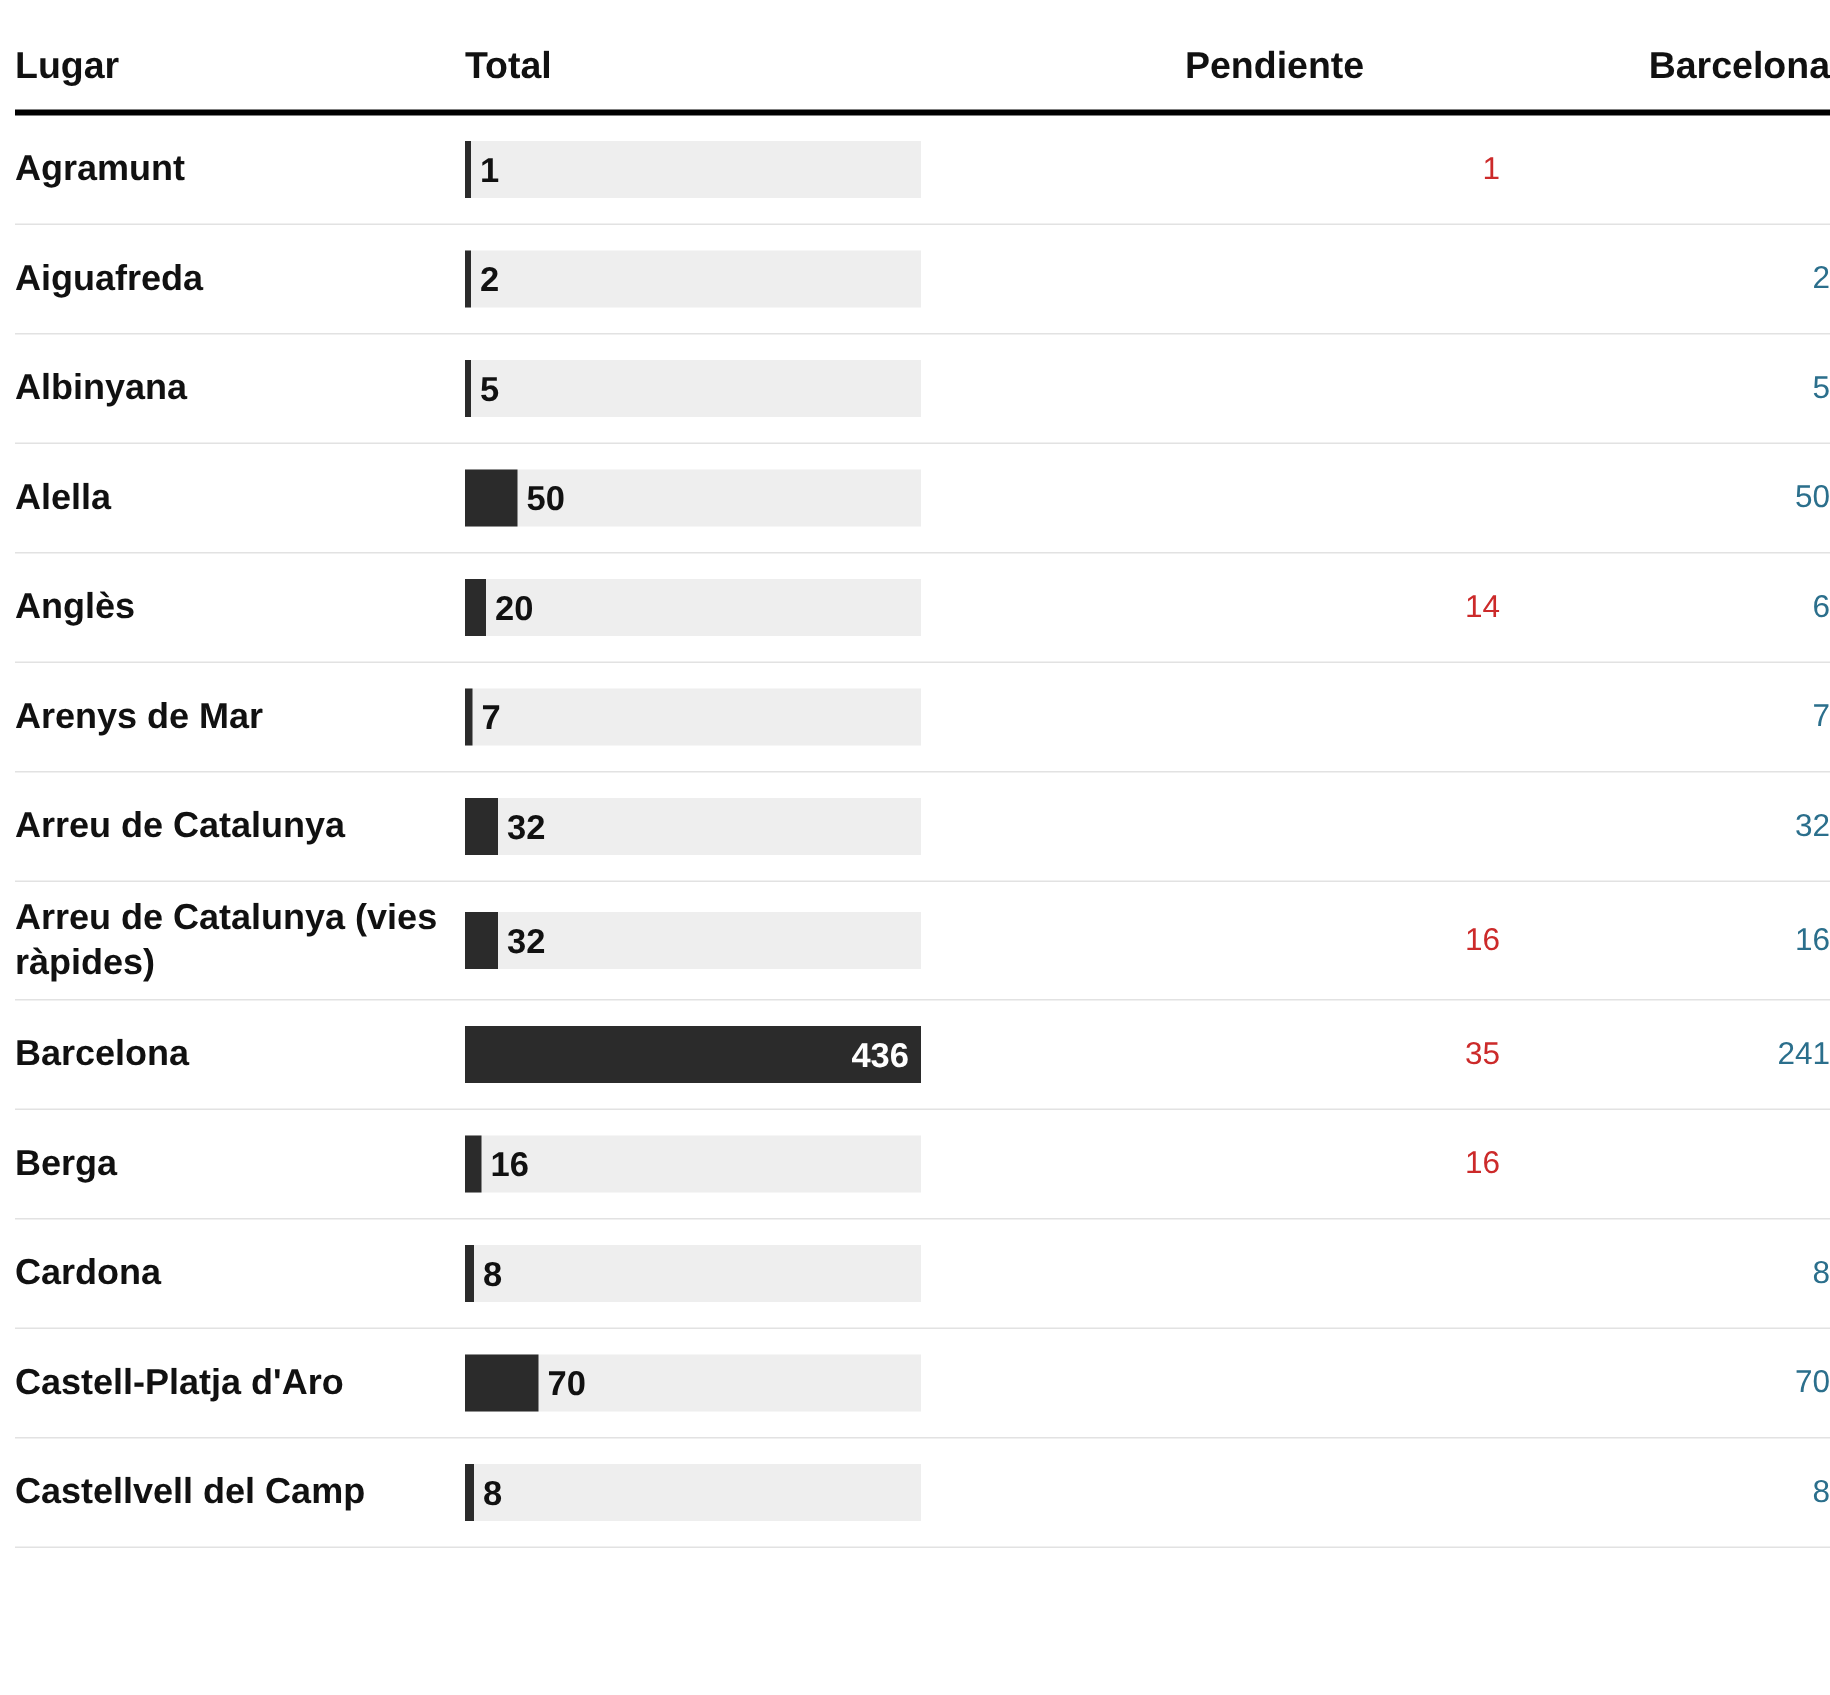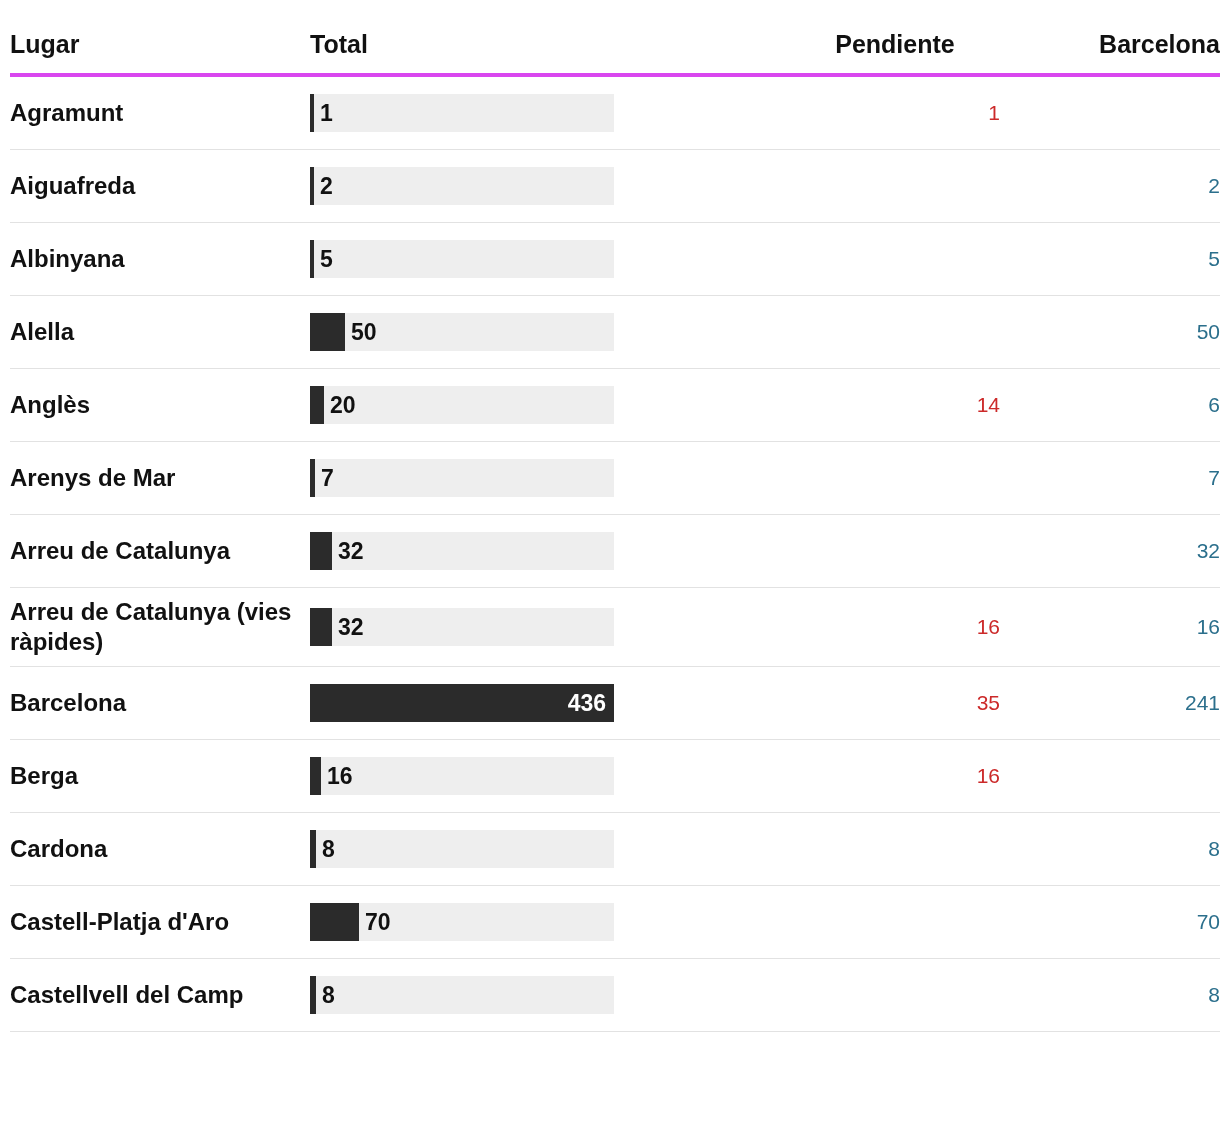--- a/index.html
+++ b/index.html
@@ -26,24 +26,24 @@
   }
   th {
     font-size: 25px;
     font-weight: bold;
     color: #111111;
     padding: 30px 0 14px 0;
     vertical-align: bottom;
   }
   th.col-lugar { text-align: left; width: 300px; }
   th.col-total { text-align: left; width: 480px; }
-  th.col-pendiente { text-align: center; width: 210px; padding-right: 10px; margin-top: 47px;}
+  th.col-pendiente { text-align: left; width: 210px; padding-right: 10px; margin-top: 47px;}
   th.col-resuelta { text-align: right; width: 210px; }
 
-  thead tr { border-bottom: 4px solid #d946ef; }
+  thead tr { border-bottom: 4px solid #000000; }
 
   tbody tr {
     border-bottom: 1px solid #e2e2e2;
   }
   tbody tr:last-child { border-bottom: 1px solid #e2e2e2; }
 
   td {
     padding: 0;
     vertical-align: middle;
     height: 54px;

